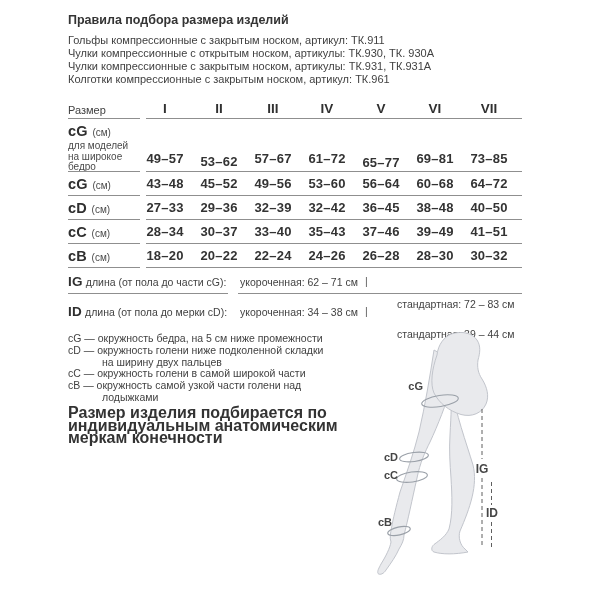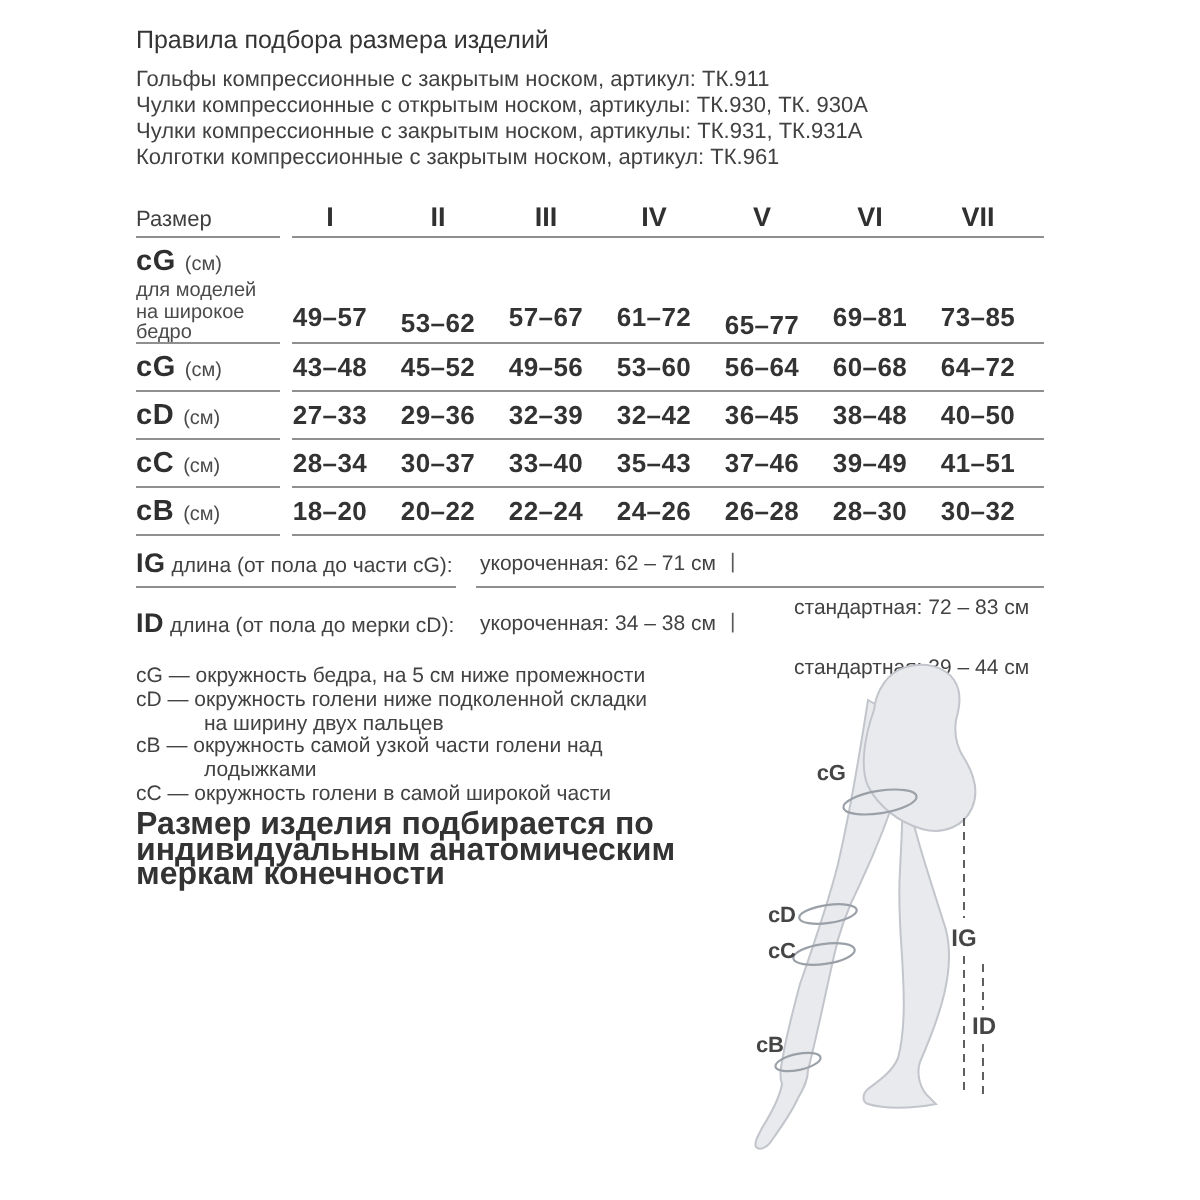--- a/index.html
+++ b/index.html
@@ -1,21 +1,21 @@
 <!DOCTYPE html>
 <html><head>
 <meta charset="utf-8">
 <style>
   html,body{margin:0;padding:0;background:#fff;}
   .page{
     position:relative;width:600px;height:600px;background:#ffffff;
     font-family:"Liberation Sans","DejaVu Sans",sans-serif;
     color:#3d3d3d;overflow:hidden;
   }
-  .title{position:absolute;left:68px;top:13px;font-size:12.5px;font-weight:normal;color:#343434;}
+  .title{position:absolute;left:68px;top:13px;font-size:12.5px;font-weight:bold;color:#343434;}
   .intro{position:absolute;left:68px;top:34px;font-size:11px;line-height:13px;color:#414141;}
   
   .size-table{position:absolute;left:68px;top:99px;width:456px;}
   .trow{display:flex;align-items:center;}
   .trow .lbl{width:70px;flex:0 0 70px;}
   .trow .cell{width:54px;flex:0 0 54px;text-align:center;}
   .head-row{height:19px;}
   .head-row .lbl{font-size:11px;color:#3f3f3f;align-self:flex-end;padding-bottom:2px;}
   .head-row .cell{font-weight:bold;font-size:13.5px;color:#303030;}
   .rule{display:flex;height:1px;}
@@ -176,22 +176,22 @@
   <div class="len-row" style="top:302px">
     <span class="desc"><b>ID</b> <span>длина (от пола до мерки cD):</span></span>
     <span class="short">укороченная: 34 – 38 см</span>
     <span class="sep">|</span>
     <span class="standard">стандартная: 39 – 44 см</span>
   </div>
 
   <div class="legend">
     <div class="item"><span>cG</span> <span>— окружность бедра, на 5 см ниже промежности</span></div>
     <div class="item"><span>cD</span> <span>— окружность голени ниже подколенной складки на ширину двух пальцев</span></div>
+    <div class="item"><span>cC</span> <span>— окружность голени в самой широкой части</span></div>
     <div class="item"><span>cB</span> <span>— окружность самой узкой части голени над лодыжками</span></div>
-    <div class="item"><span>cC</span> <span>— окружность голени в самой широкой части</span></div>
   </div>
 
   <div class="fit-note">Размер изделия подбирается по индивидуальным анатомическим меркам конечности</div>
 
   <svg class="diagram" width="220" height="268" viewBox="358 326 220 268" xmlns="http://www.w3.org/2000/svg">
 
     <path d="M451,385 C456,415 466,442 473,465 C478,485 470,508 460,531
              C458,537 460,545 465,549 L468,552
              C455,554.5 442,554.5 434,552 C431,551 431,547 434,544.5
              C440,540 446,536 449,529 C453,514 452,495 451,478

